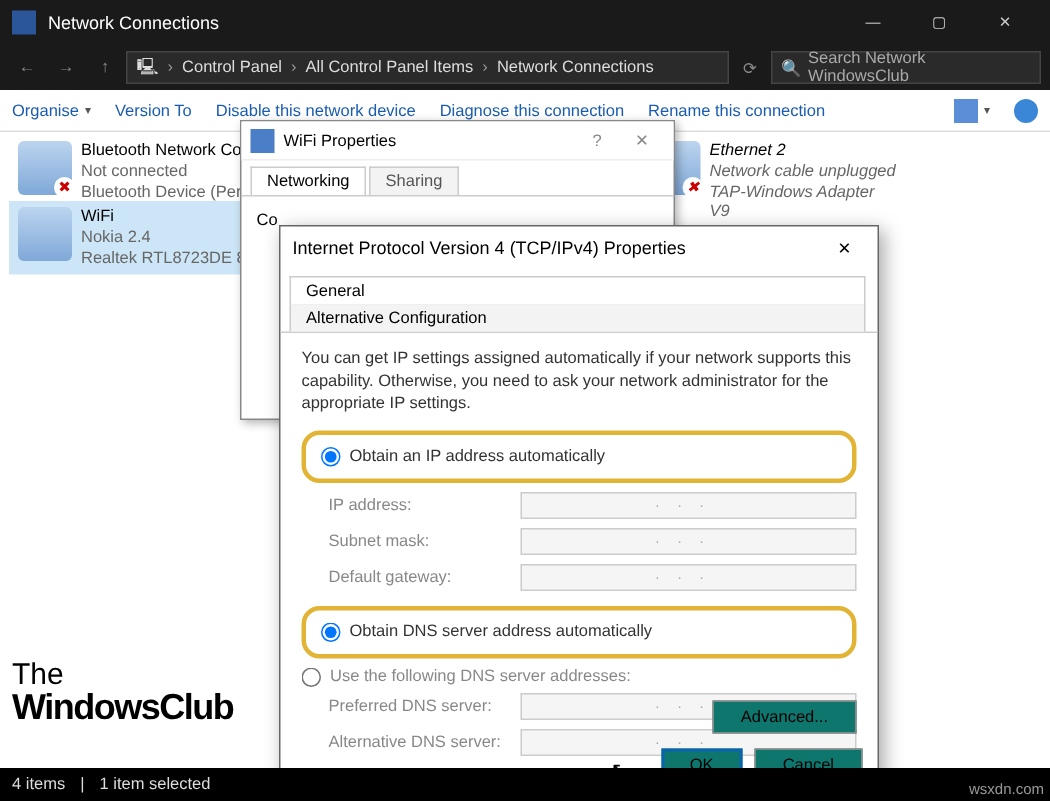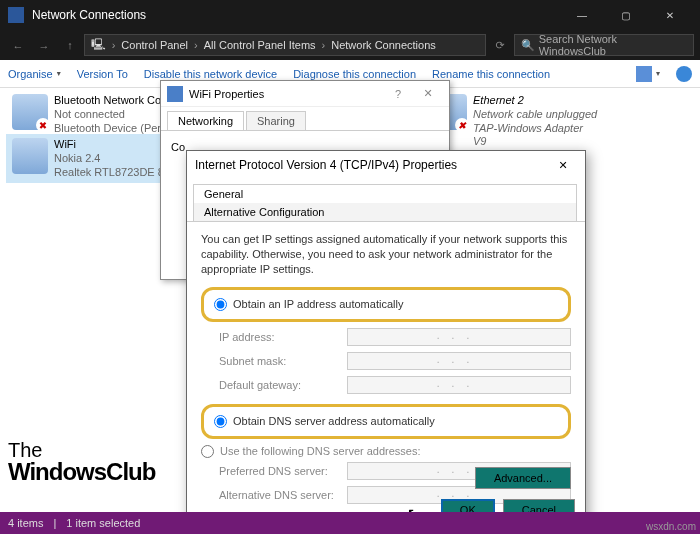--- a/index.html
+++ b/index.html
@@ -75,21 +75,21 @@
   .chkrow input { margin: 0; }
 
   .btnrow { position: absolute; bottom: 8px; right: 10px; display: flex; gap: 8px; }
   .winbtn { height: 22px; padding: 0 18px; border: 1px solid #888; background: #0f766e; font-size: 11px; display: flex; align-items: center; justify-content: center; }
   .winbtn.def { border: 1px solid #0a64ad; box-shadow: 0 0 0 1px #0a64ad inset; }
   .advancedbtn { position: absolute; right: 14px; bottom: 40px; }
 
   .cursor { position: absolute; left: 407px; top: 505px; font-size: 14px; pointer-events: none; }
 
   
-  .statusbar { position: absolute; bottom: 0; left: 0; right: 0; height: 22px; background: #701a75; color: #ddd; display: flex; align-items: center; padding: 0 8px; font-size: 11px; gap: 10px; }
+  .statusbar { position: absolute; bottom: 0; left: 0; right: 0; height: 22px; background: #000000; color: #ddd; display: flex; align-items: center; padding: 0 8px; font-size: 11px; gap: 10px; }
 
   .logo { position: absolute; left: 8px; bottom: 28px; font-family: Georgia, serif; color: #000; line-height: 1; }
   .logo .t { font-size: 20px; }
   .logo .w { font-size: 24px; font-weight: bold; letter-spacing: -1px; }
 
   .watermark { position: absolute; right: 4px; bottom: 2px; font-size: 10px; color: #999; z-index: 50; }
 
 </style>
 </head>
 <body>

